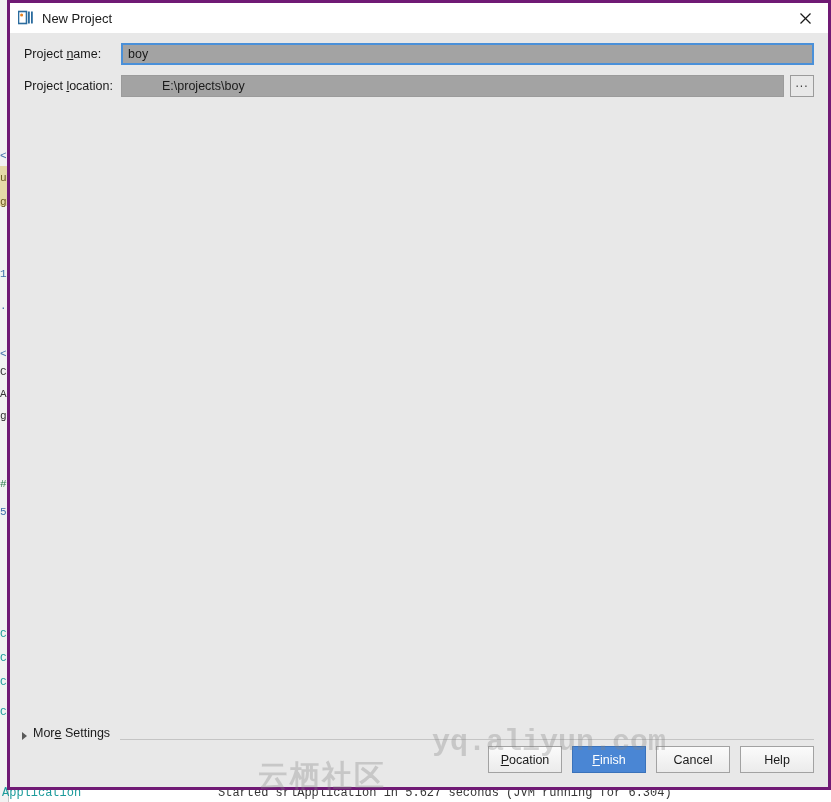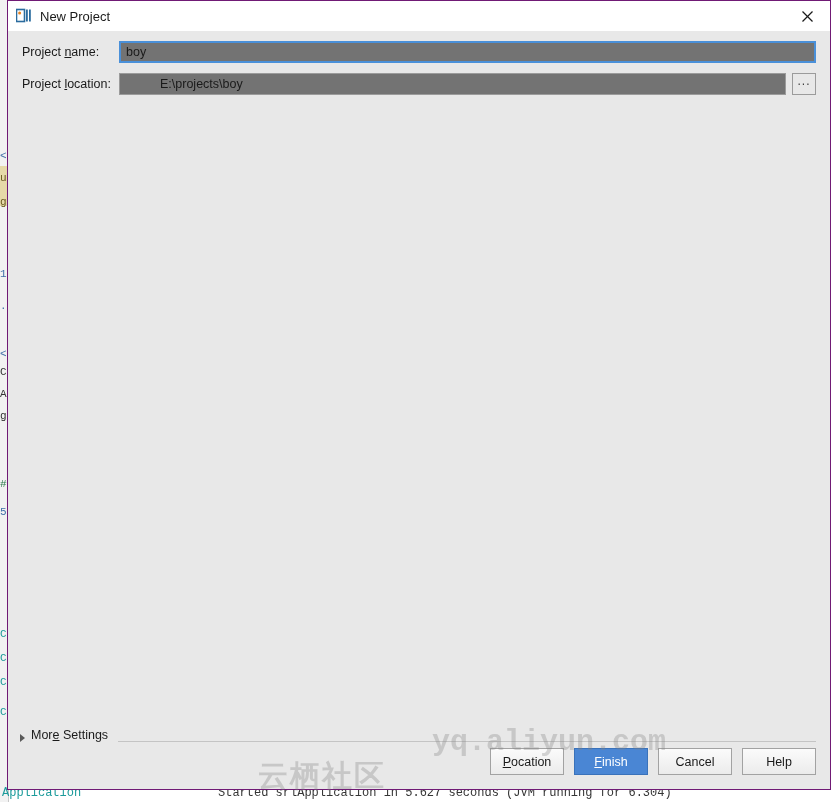--- a/index.html
+++ b/index.html
@@ -74,21 +74,21 @@
   .console-dark { color: #353535; }
 
   
   #dialog {
     position: absolute;
     left: 7px;
     top: 0px;
     width: 824px;
     height: 790px;
     box-sizing: border-box;
-    border: 1px solid #701a75;
+    border: 3px solid #701a75;
     background: #e8e8e8;
     display: flex;
     flex-direction: column;
   }
 
   
   .titlebar {
     height: 30px;
     background: #ffffff;
     display: flex;
@@ -136,21 +136,21 @@
     flex: none;
     font-size: 12.5px;
     color: #1a1a1a;
     font-family: "Liberation Sans", sans-serif;
   }
   .mn { text-decoration: underline; }
 
   .text-input {
     height: 22px;
     box-sizing: border-box;
-    background: #737373;
+    background: #a3a3a3;
     font-family: "Liberation Sans", sans-serif;
     font-size: 12.5px;
     color: #1a1a1a;
     padding: 0 5px;
     outline: none;
   }
   .text-input.focused {
     border: 2px solid #4a90d9;
     flex: 1;
   }

